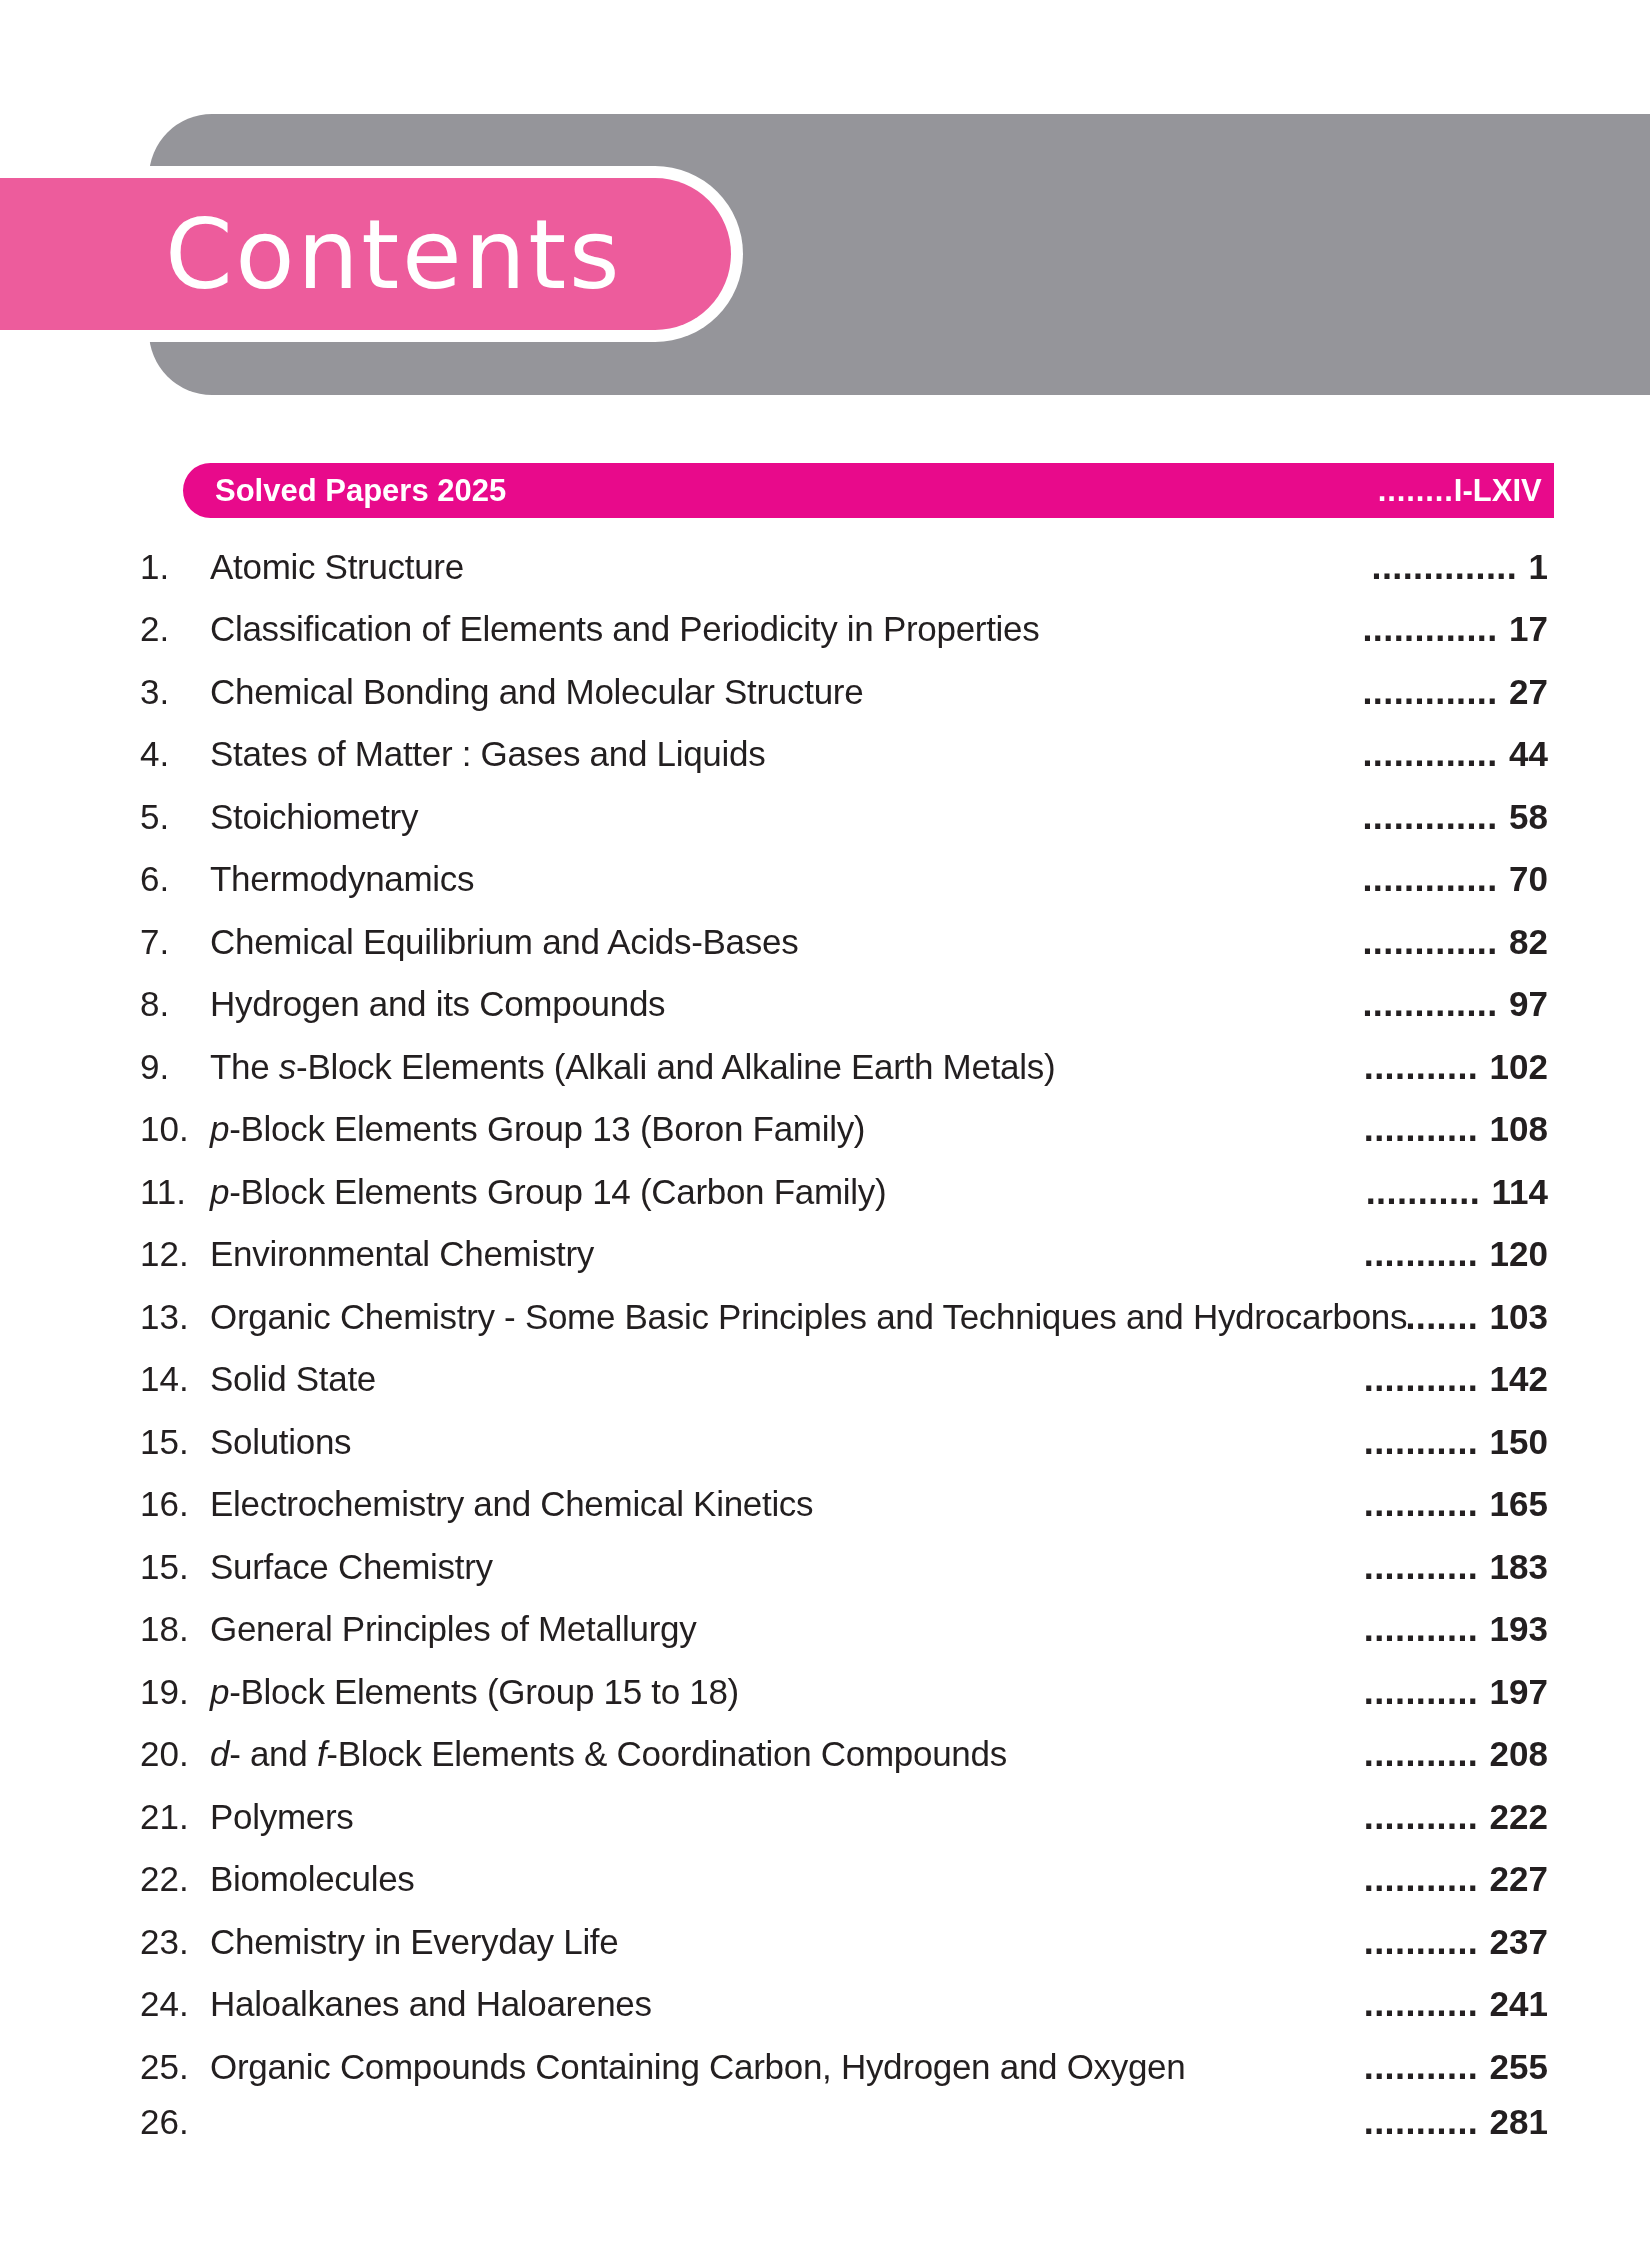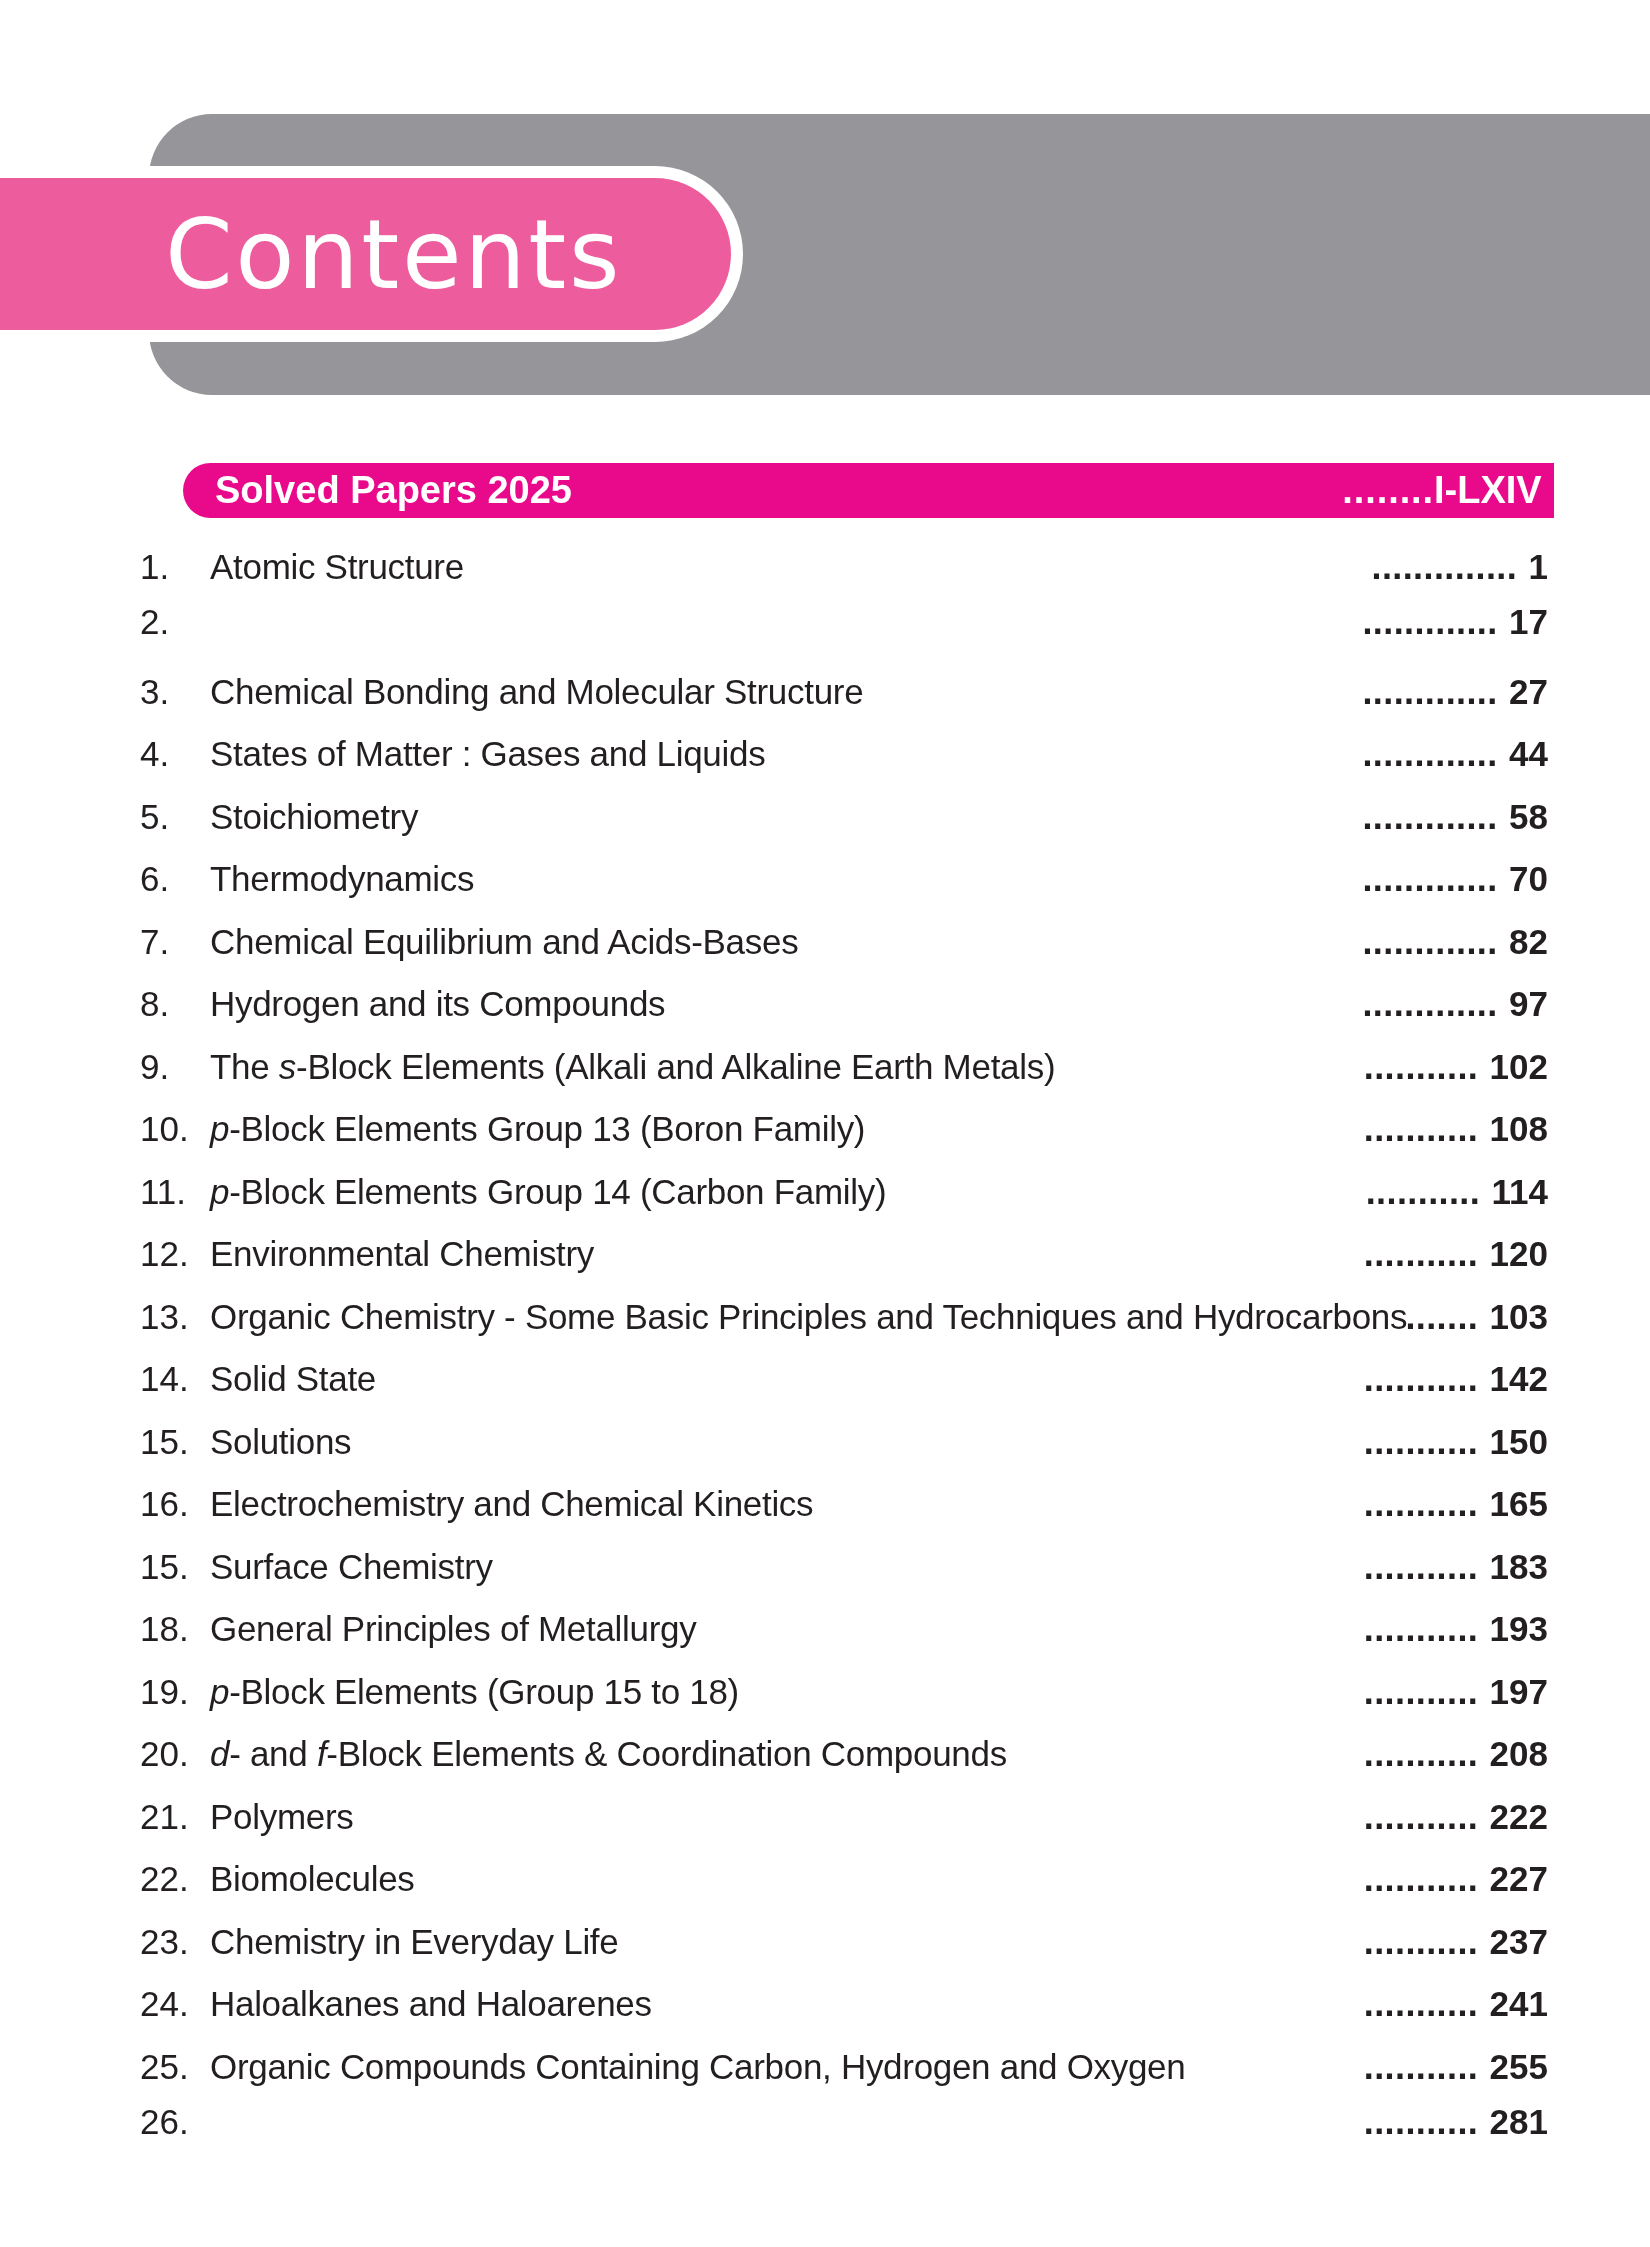--- a/index.html
+++ b/index.html
@@ -49,21 +49,21 @@
     width:1371px; height:55px;
     box-sizing:border-box;
     background:#E80A8B;
     border-radius:28px 0 0 28px;
     display:flex;
     align-items:center;
     justify-content:space-between;
     padding:0 12.3px 0 32px;
     color:#ffffff;
     font-weight:bold;
-    font-size:38px;
+    font-size:31px;
   }
   .sp-right{display:flex;align-items:baseline;}
   .sp-dots{letter-spacing:0.9px;}
   
   .toc{
     position:absolute;
     left:140px; top:528px;
     width:1408px;
   }
   .row{
@@ -112,20 +112,21 @@
       <span class="num">1.</span>
       <span class="title"><span>Atomic Structure</span></span>
       <span class="leader">
         <span class="dots">..............</span>
         <span class="pg">1</span>
       </span>
     </div>
 
     <div class="row">
       <span class="num">2.</span>
+      <span class="title"><span>Classification of Elements and Periodicity in Properties</span></span>
       <span class="leader">
         <span class="dots">.............</span>
         <span class="pg">17</span>
       </span>
     </div>
 
     <div class="row">
       <span class="num">3.</span>
       <span class="title"><span>Chemical Bonding and Molecular Structure</span></span>
       <span class="leader">

